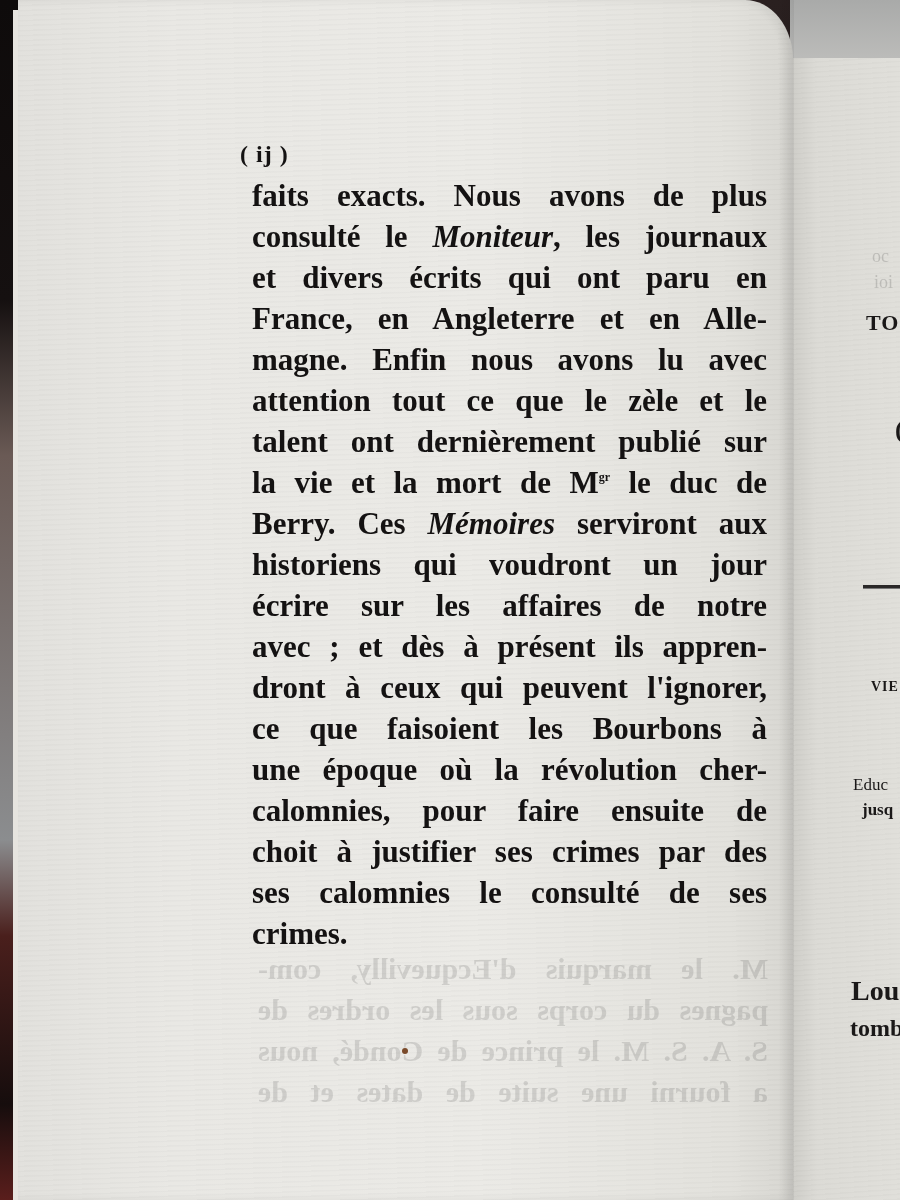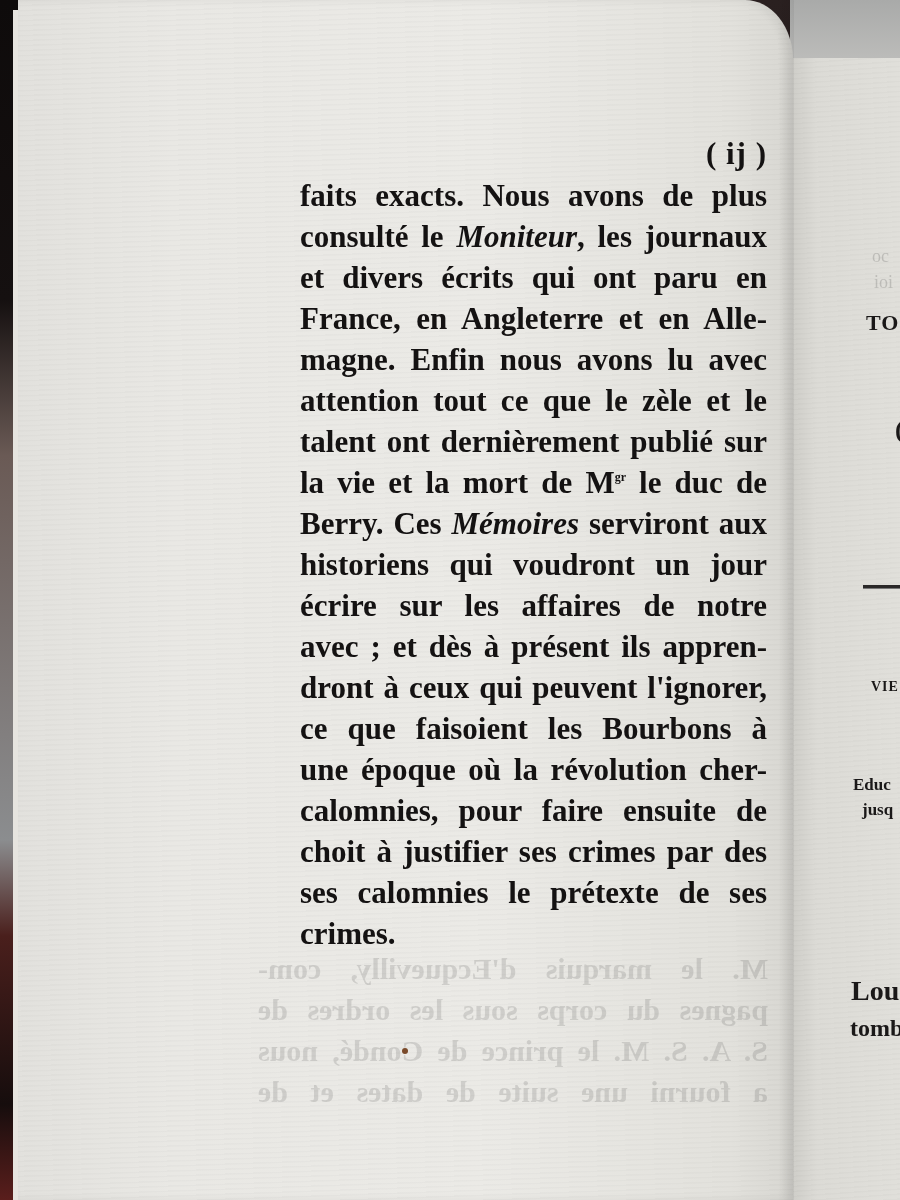--- a/index.html
+++ b/index.html
@@ -56,41 +56,40 @@
     }
     .text-block {
       position: absolute;
       left: 252px;
       top: 137px;
       width: 515px;
       font-family: "DejaVu Serif", "Liberation Serif", serif;
       color: #141212;
     }
     .page-number {
-      text-align: right;
-      font-size: 31px;
+      text-align: left;
+      font-size: 24px;
       font-weight: bold;
       line-height: 34px;
       margin-left: -12px;
       letter-spacing: 1px;
       height: 38px;
       font-family: "Liberation Serif", serif;
     }
     .line {
       font-family: "Liberation Serif", serif;
       font-size: 31px;
       font-weight: bold;
       line-height: 41px;
       height: 41px;
       white-space: nowrap;
       text-align: justify;
       text-align-last: justify;
       display: block;
       transform-origin: left center;
-      margin-left: 48px;
     }
     .line.last {
       text-align-last: left;
     }
     .line em {
       font-style: italic;
       font-weight: bold;
     }
     sup.small {
       font-size: 12px;
@@ -113,21 +112,21 @@
     .bleed div { text-align: justify; text-align-last: justify; }
     .right-text {
       position: absolute;
       font-family: "Liberation Serif", serif;
       color: #1a1818;
       white-space: nowrap;
     }
     .rt-to { left: 866px; top: 310px; font-size: 22px; font-weight: bold; letter-spacing: 1px; }
     .rt-rule { position: absolute; left: 863px; top: 585px; width: 40px; height: 3px; background: #2a2828; border-bottom: 1px solid #777; }
     .rt-vie { left: 871px; top: 679px; font-size: 14px; font-weight: bold; letter-spacing: 1px; }
-    .rt-educ { left: 853px; top: 775px; font-size: 17px; font-weight: bold; }
+    .rt-educ { left: 853px; top: 775px; font-size: 17px; font-weight: normal; }
     .rt-jusq { left: 862px; top: 800px; font-size: 17px; font-weight: bold; }
     .rt-lou { left: 851px; top: 975px; font-size: 28px; font-weight: bold; }
     .rt-tomb { left: 850px; top: 1015px; font-size: 24px; font-weight: bold; }
     .rt-faint { color: rgba(40,40,40,0.18); font-size: 18px; }
     .spot {
       position: absolute;
       width: 6px; height: 6px;
       border-radius: 50%;
       background: #7a4a2a;
     }
@@ -183,16 +182,16 @@
     <span class="line" style="display: block;"><span>la vie et la mort de M</span><sup class="small">gr</sup><span> le duc de</span></span>
     <span class="line" style="display: block;"><span>Berry. Ces </span><em>Mémoires</em><span> serviront aux</span></span>
     <span class="line" style="display: block;">historiens qui voudront un jour</span>
     <span class="line" style="display: block;">écrire sur les affaires de notre</span>
     <span class="line" style="display: block;">avec ; et dès à présent ils appren-</span>
     <span class="line" style="display: block;">dront à ceux qui peuvent l'ignorer,</span>
     <span class="line" style="display: block;">ce que faisoient les Bourbons à</span>
     <span class="line" style="display: block;">une époque où la révolution cher-</span>
     <span class="line" style="display: block;">calomnies, pour faire ensuite de</span>
     <span class="line" style="display: block;">choit à justifier ses crimes par des</span>
-    <span class="line" style="display: block;">ses calomnies le prétexte de ses</span>
+    <span class="line" style="display: block;">ses calomnies le consulté de ses</span>
     <span class="line last" style="display: block;">crimes.</span>
   </div>
 </div>
 
 </body></html>

